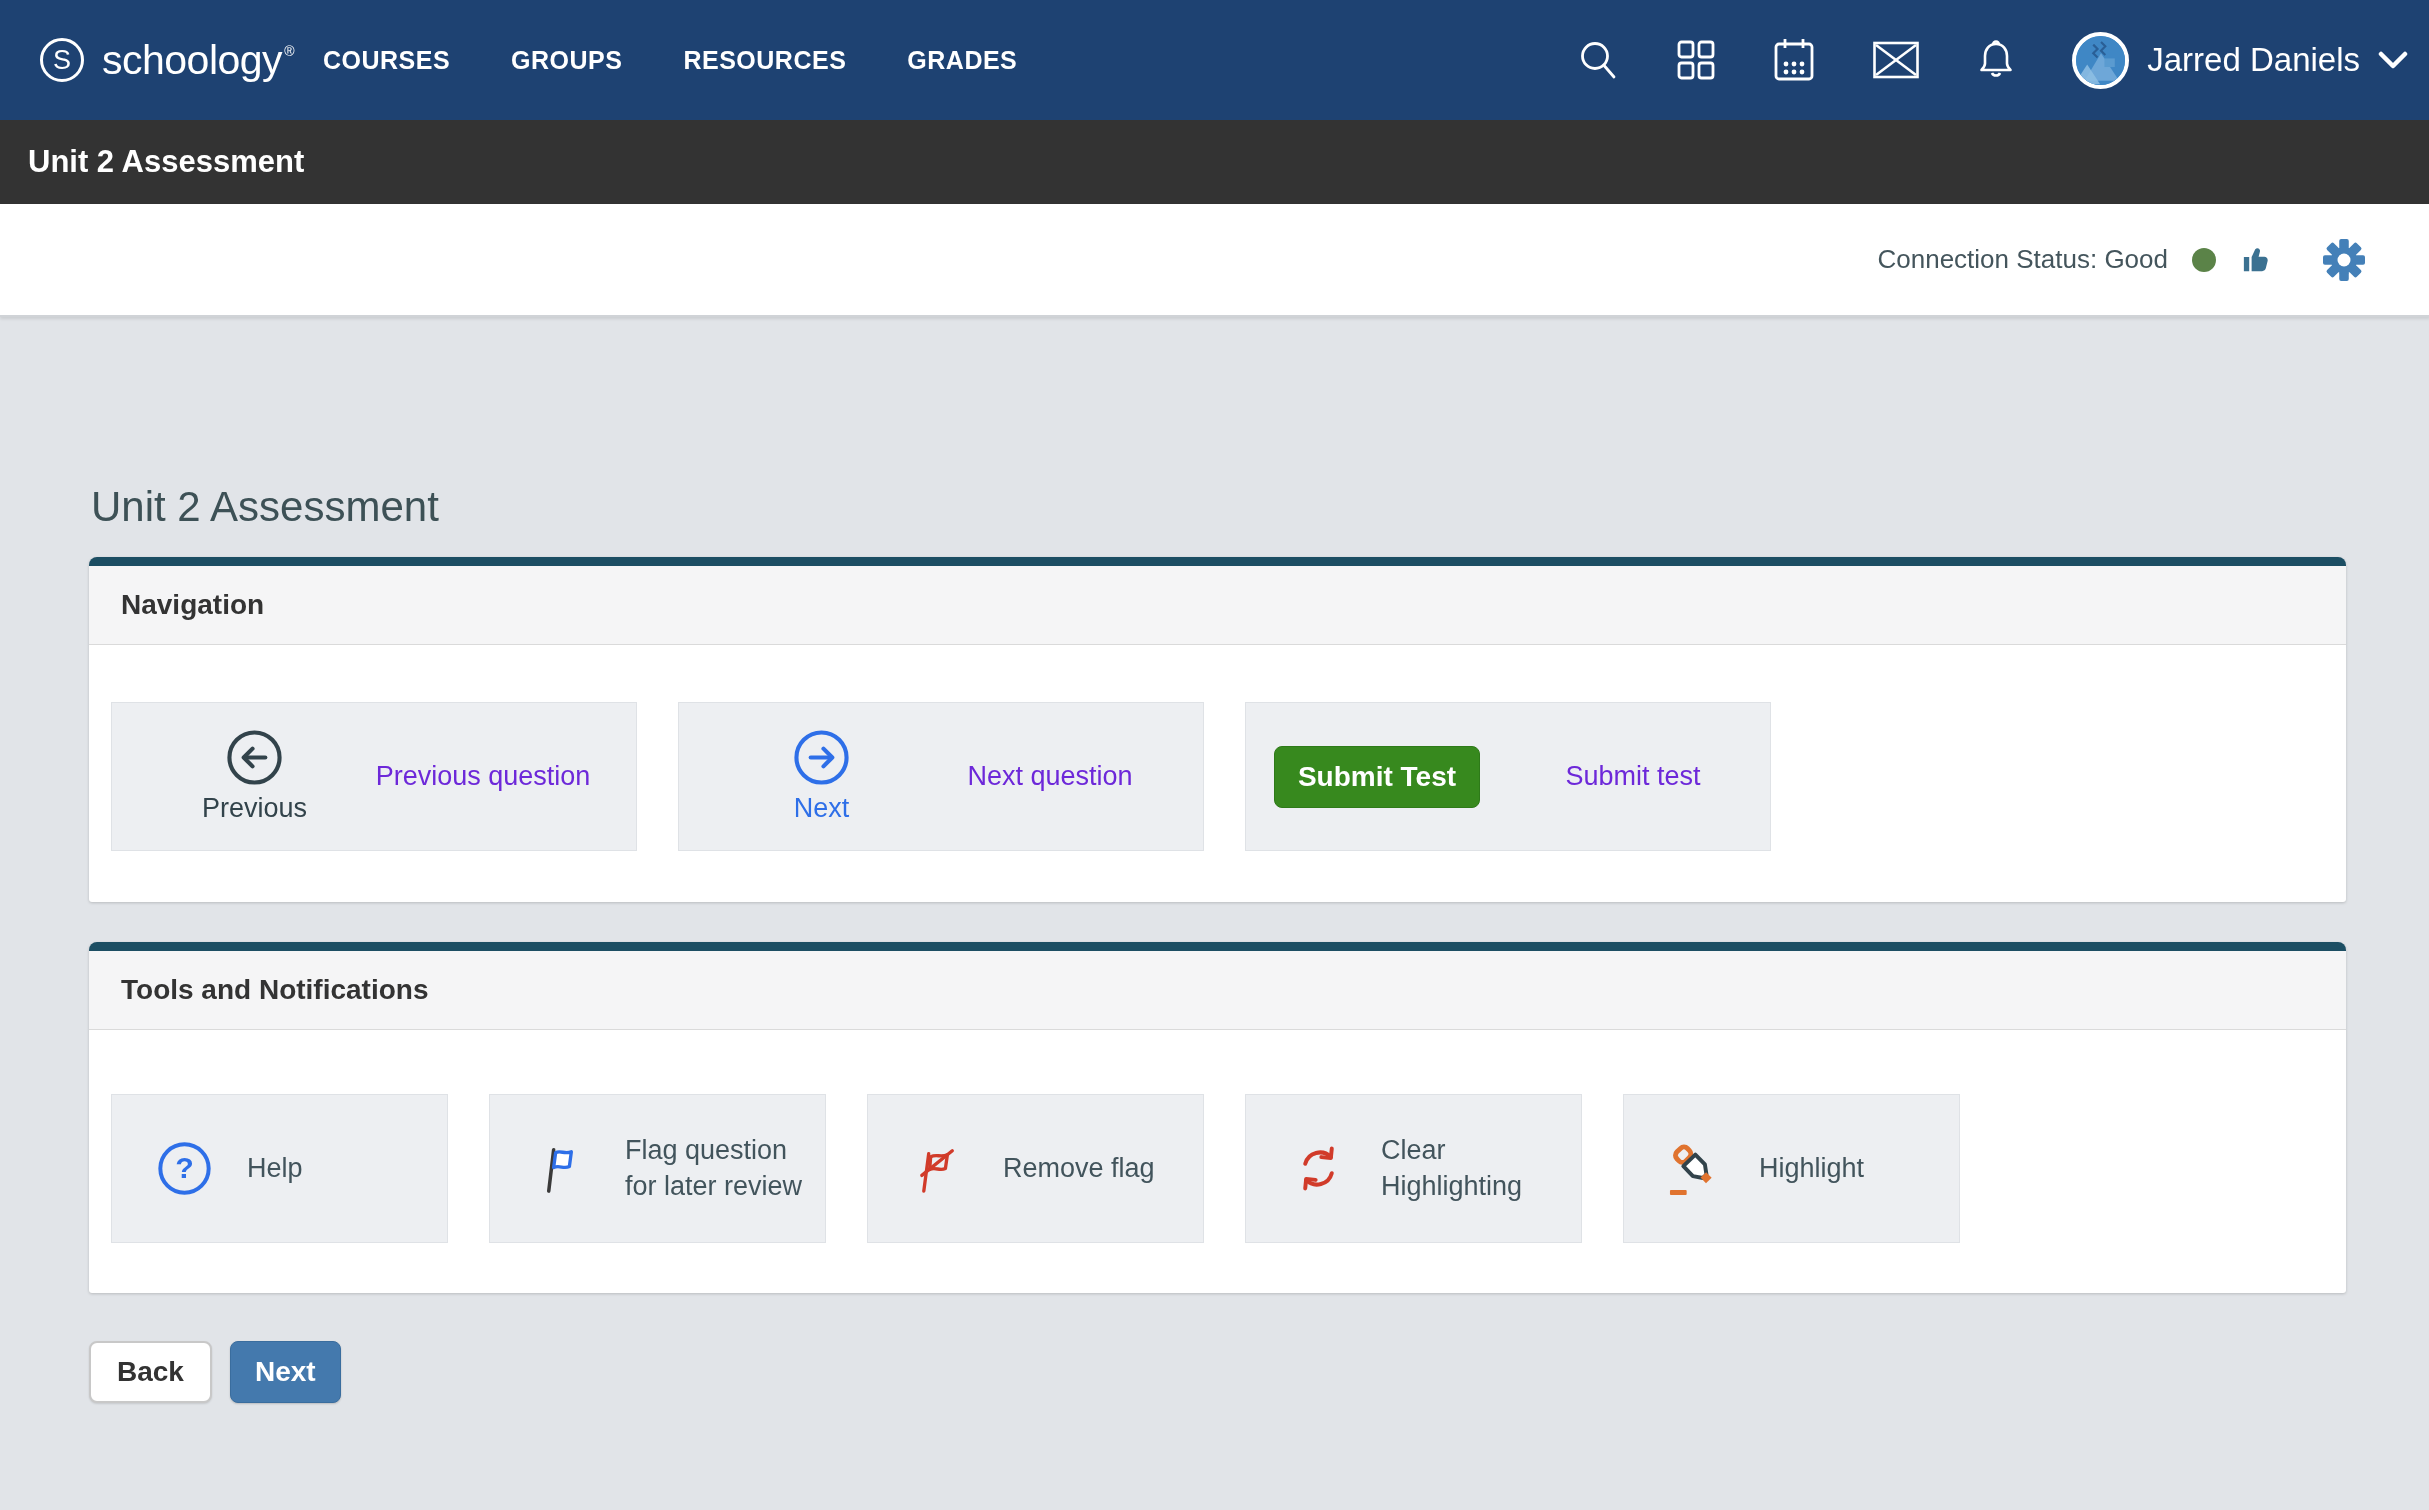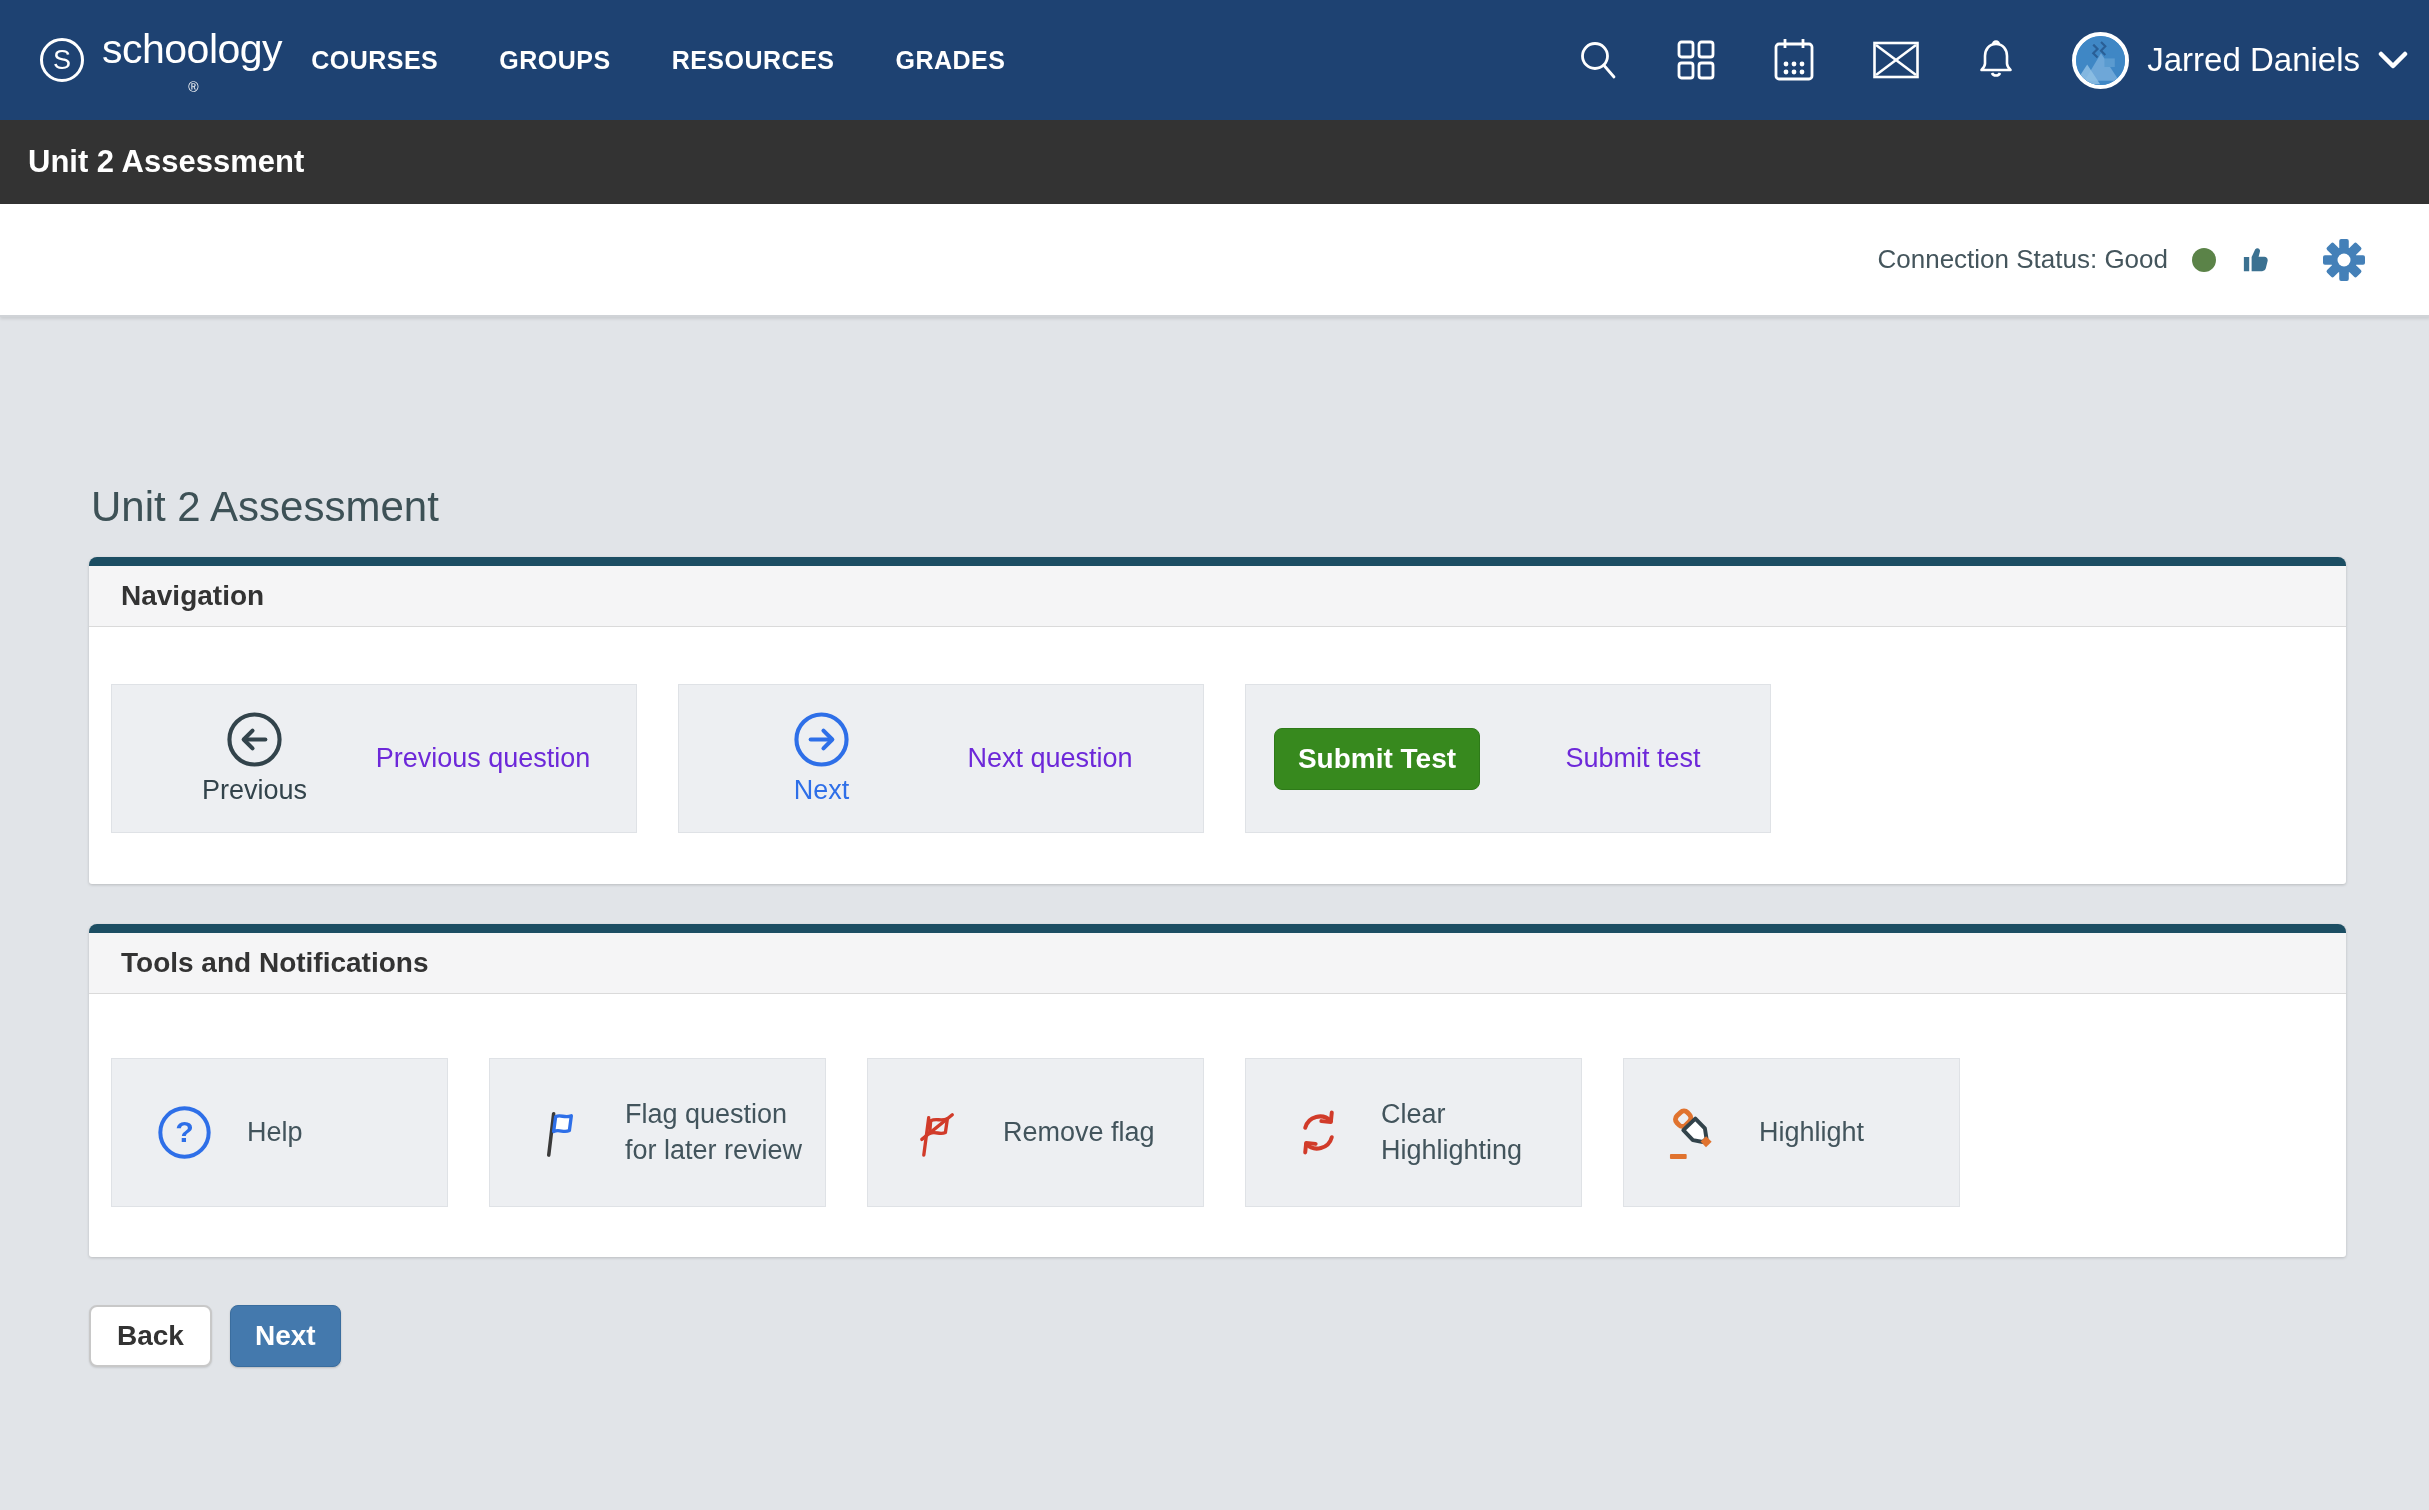--- a/index.html
+++ b/index.html
@@ -11,21 +11,21 @@
     overflow:hidden;
   }
 
   
   .header {
     height:120px; background:#1e4272;
     display:flex; align-items:center;
     padding:0 22px 0 38px; color:#fff;
   }
   .logo { display:flex; align-items:center; gap:16px; cursor:pointer; }
-  .brand-text { font-size:41px; letter-spacing:-0.5px; display:flex; align-items:center;flex-direction:column; }
+  .brand-text { font-size:41px; letter-spacing:-0.5px; display:flex; align-items:flex-start; }
   .brand-text sup { font-size:14px; margin-top:6px; margin-left:2px; }
   .nav-menu { display:flex; align-items:center; gap:61px; margin-left:29px; }
   .nav-item { font-size:25px; font-weight:bold; letter-spacing:0.5px; cursor:pointer; }
   .header-right { margin-left:auto; display:flex; align-items:center; gap:56px; }
   .hdr-icon { display:flex; align-items:center; justify-content:center; cursor:pointer; }
   .user-menu { display:flex; align-items:center; gap:18px; cursor:pointer; }
   .avatar { width:57px; height:57px; border-radius:50%; border:4px solid #fff; overflow:hidden; flex:none; background:#3f87c5; }
   .user-name { font-size:33px; font-weight:normal; white-space:nowrap; }
 
   
@@ -52,21 +52,21 @@
   .page-heading { font-size:42px; font-weight:400; color:#3d5156; margin:0 0 26px 2px; }
 
   .panel {
     width:2257px; background:#fff;
     border-top:9px solid #1c4e63;
     border-radius:8px 8px 3px 3px;
     box-shadow:0 1px 3px rgba(0,0,0,.18);
     margin-bottom:40px;
   }
   .panel-header {
-    height:61px; display:flex; align-items:center;
+    height:79px; display:flex; align-items:center;
     padding-left:32px; background:#f5f5f6;
     border-bottom:1px solid #dadada;
     font-size:28px; font-weight:bold; color:#333;
   }
   .panel-body { display:flex; gap:41px; padding:57px 30px 51px 22px; }
   .tools-body { padding-top:64px; padding-bottom:50px; }
 
   .nav-card {
     width:526px; height:149px;
     background:#edeff2; border:1px solid #dfe2e6;

